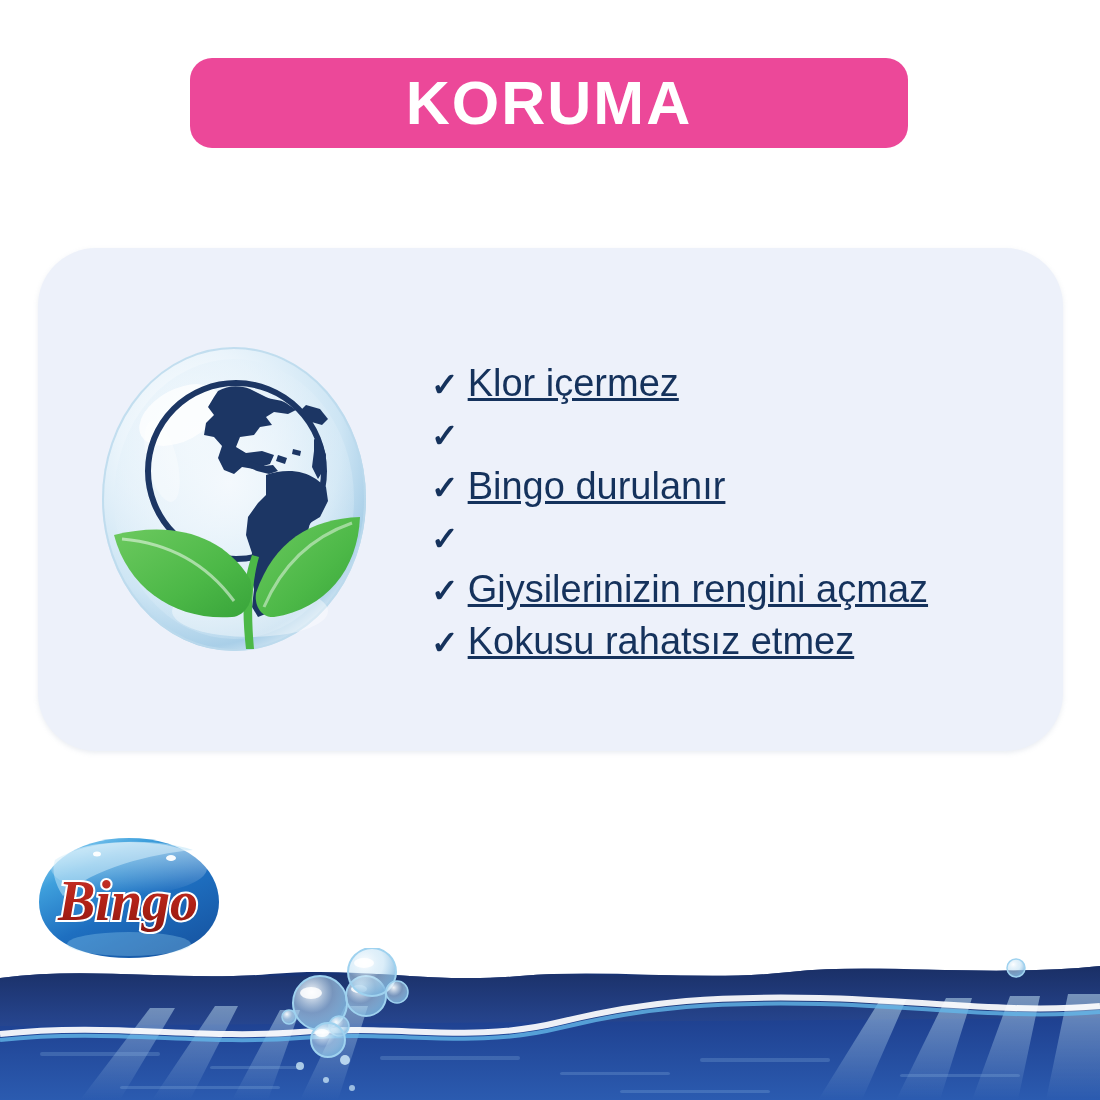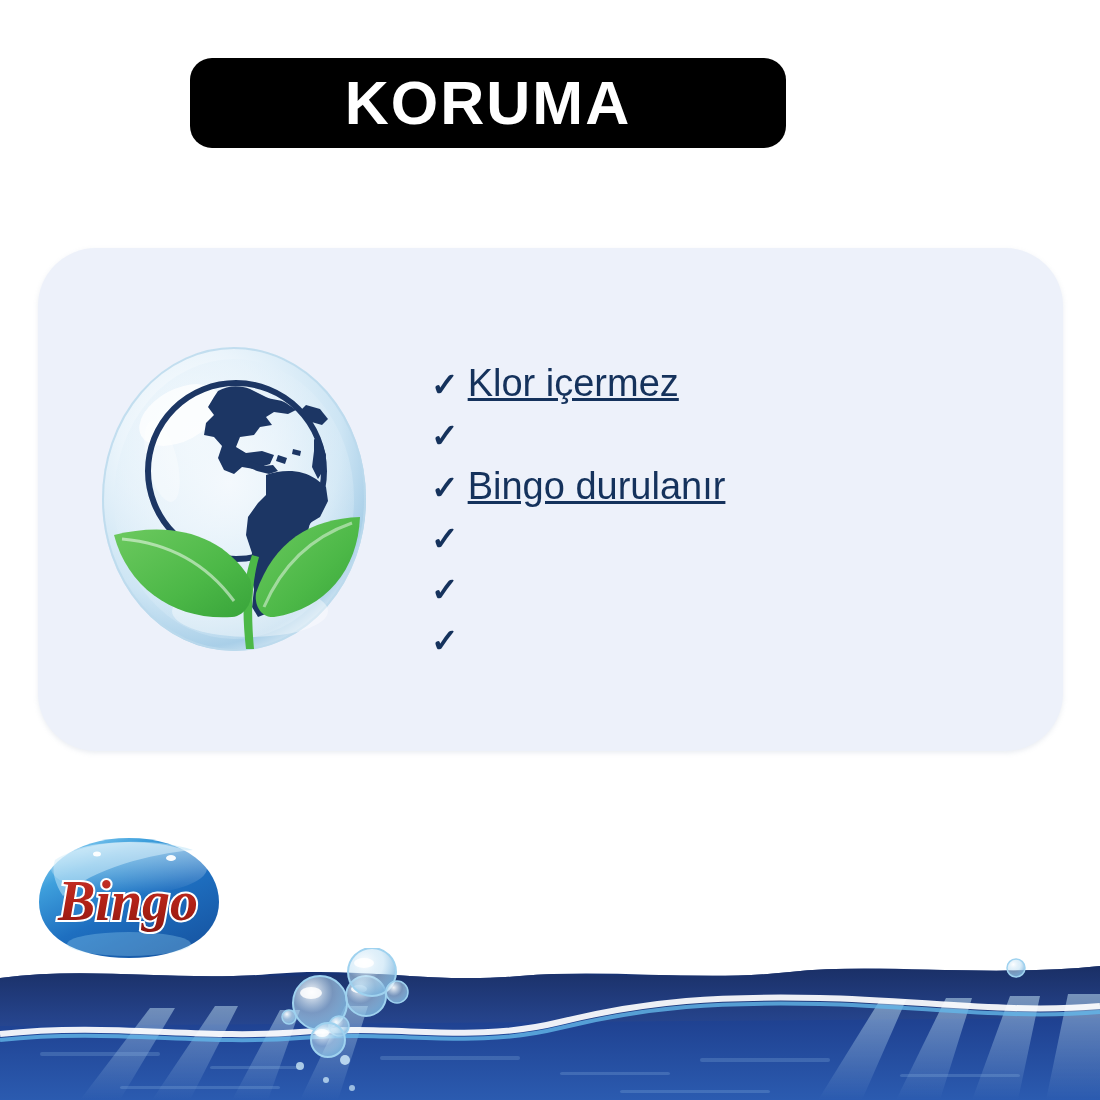--- a/index.html
+++ b/index.html
@@ -13,23 +13,23 @@
     position: relative;
     overflow: hidden;
     font-family: "Liberation Sans", sans-serif;
   }
 
   
   #title-banner {
     position: absolute;
     left: 190px;
     top: 58px;
-    width: 596px;
+    width: 718px;
     height: 90px;
-    background: #000000;
+    background: #ec4899;
     border-radius: 22px;
     display: flex;
     align-items: center;
     justify-content: center;
   }
   #title-banner-text {
     color: #ffffff;
     font-size: 61px;
     font-weight: bold;
     letter-spacing: 2px;
@@ -197,24 +197,26 @@
       <span class="benefit-check">✓</span>
       <span class="benefit-label">Bingo durulanır</span>
     </div>
 
     <div class="benefit-item">
       <span class="benefit-check">✓</span>
     </div>
 
     <div class="benefit-item">
       <span class="benefit-check">✓</span>
-    </div>
-
-    <div class="benefit-item">
-      <span class="benefit-check">✓</span>
+      <span class="benefit-label">Giysilerinizin rengini açmaz</span>
+    </div>
+
+    <div class="benefit-item">
+      <span class="benefit-check">✓</span>
+      <span class="benefit-label">Kokusu rahatsız etmez</span>
     </div>
 
   </div>
 </div>
 
 <div id="water-scene">
   <svg viewBox="0 0 1100 152" xmlns="http://www.w3.org/2000/svg" preserveAspectRatio="none" aria-hidden="true">
     <defs>
       <linearGradient id="deepWater" x1="0" y1="0" x2="0" y2="1">
         <stop offset="0%" stop-color="#16306F"></stop>

